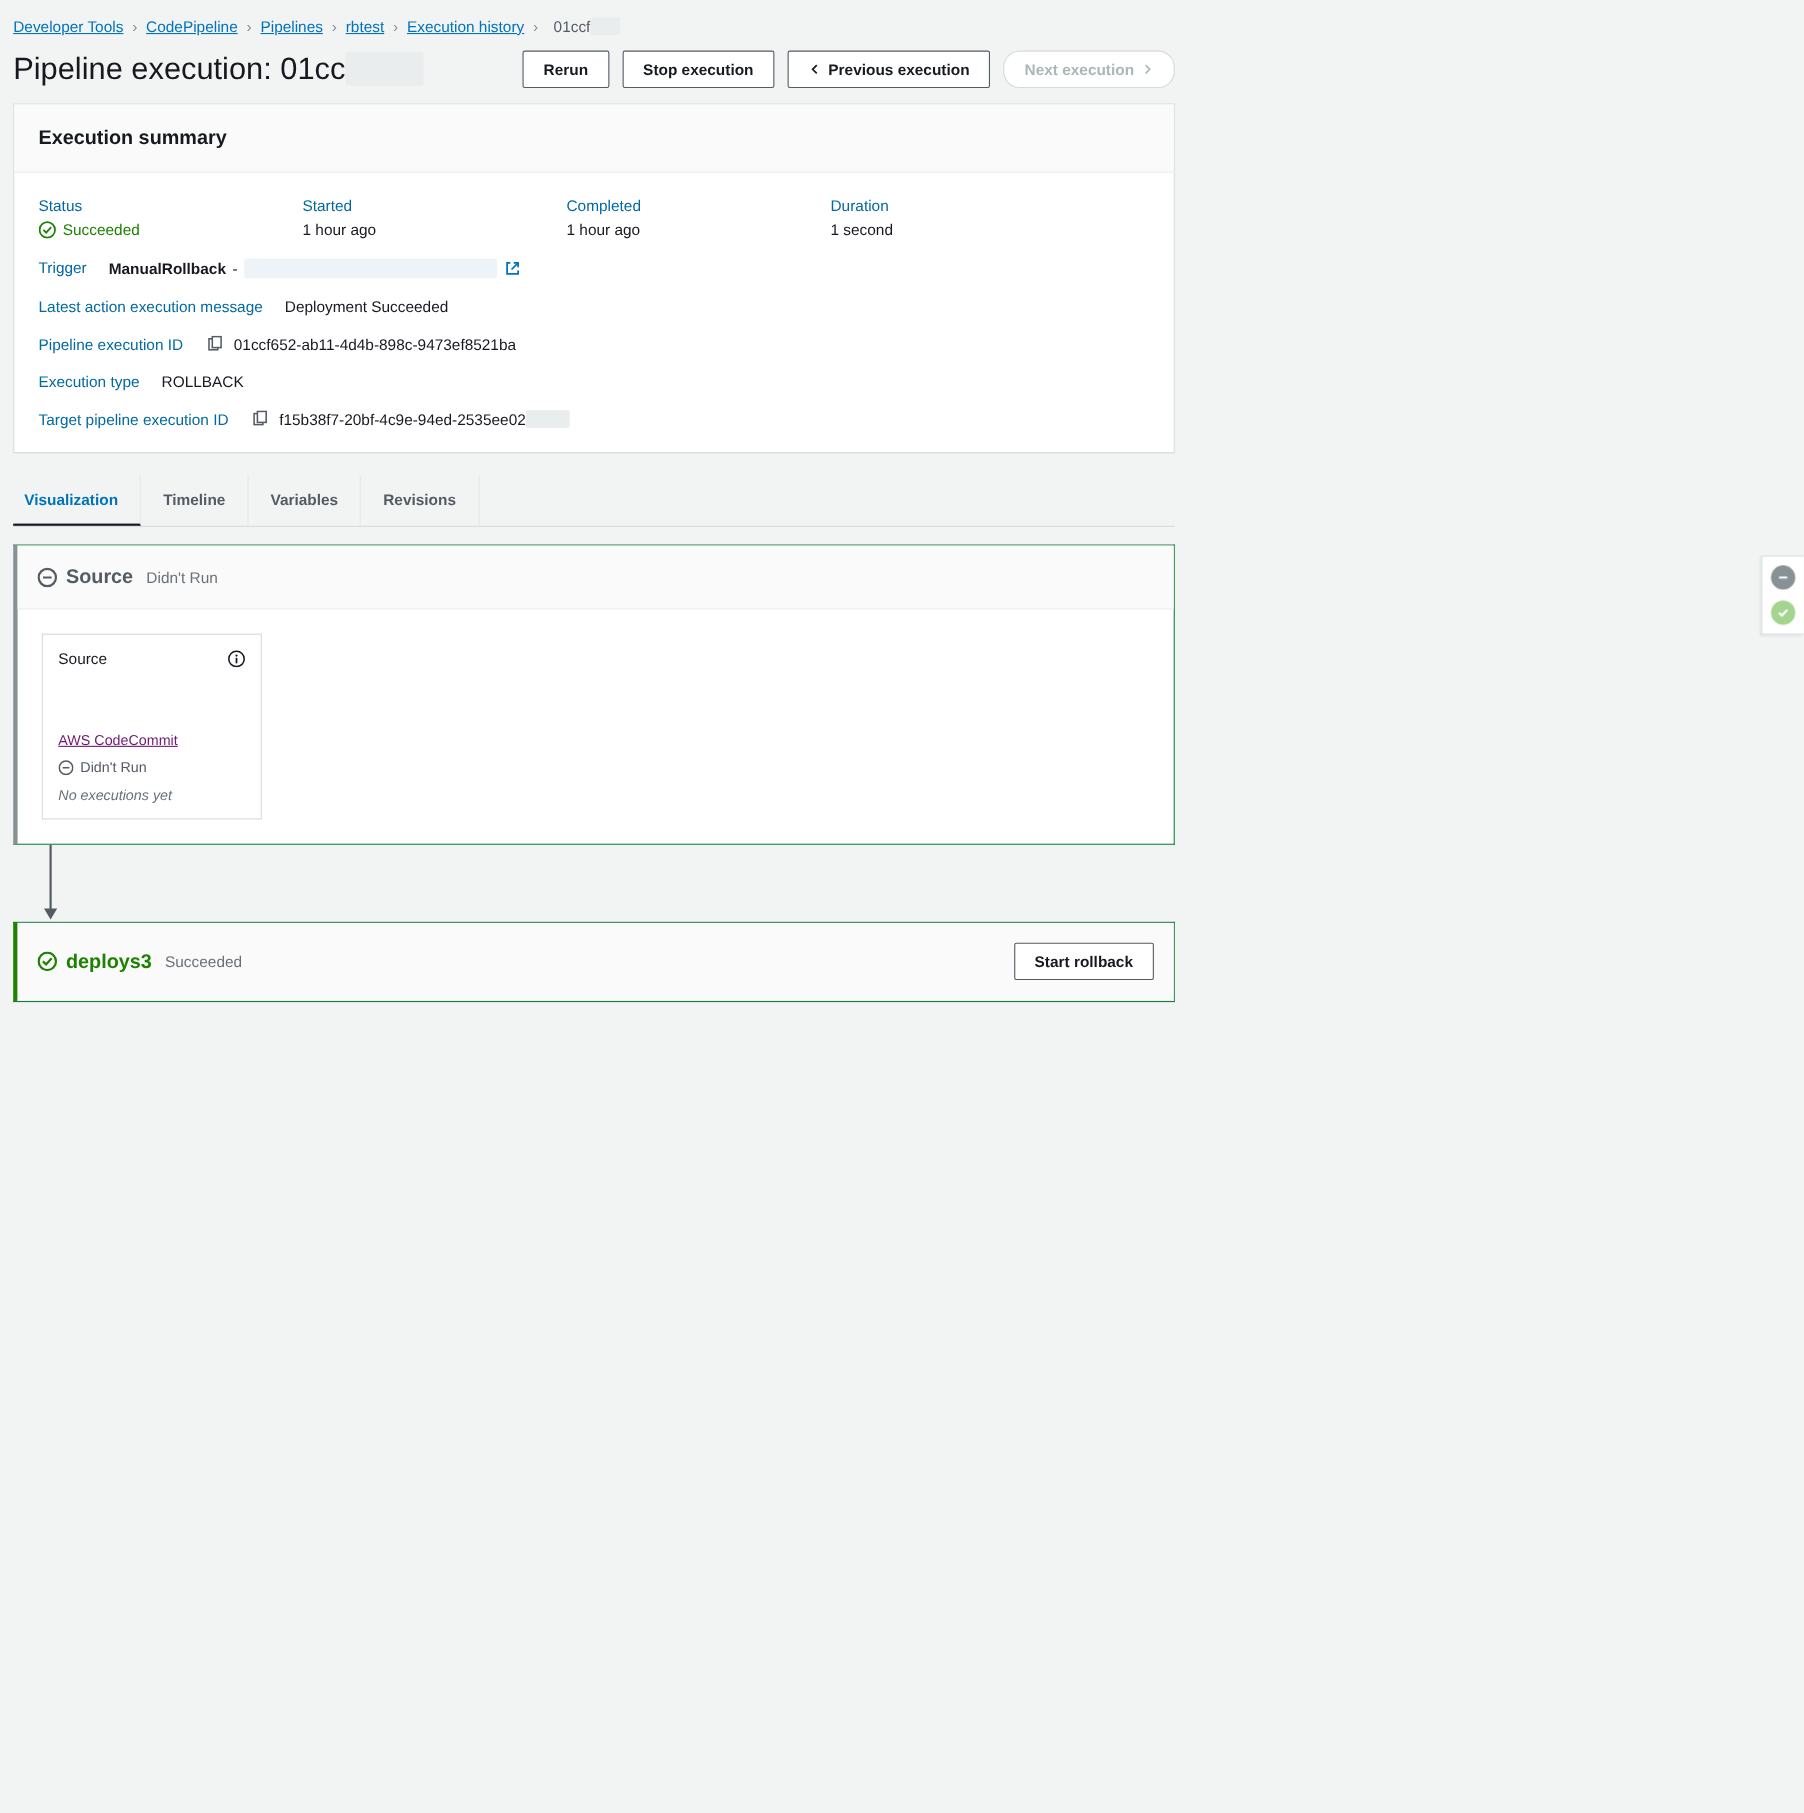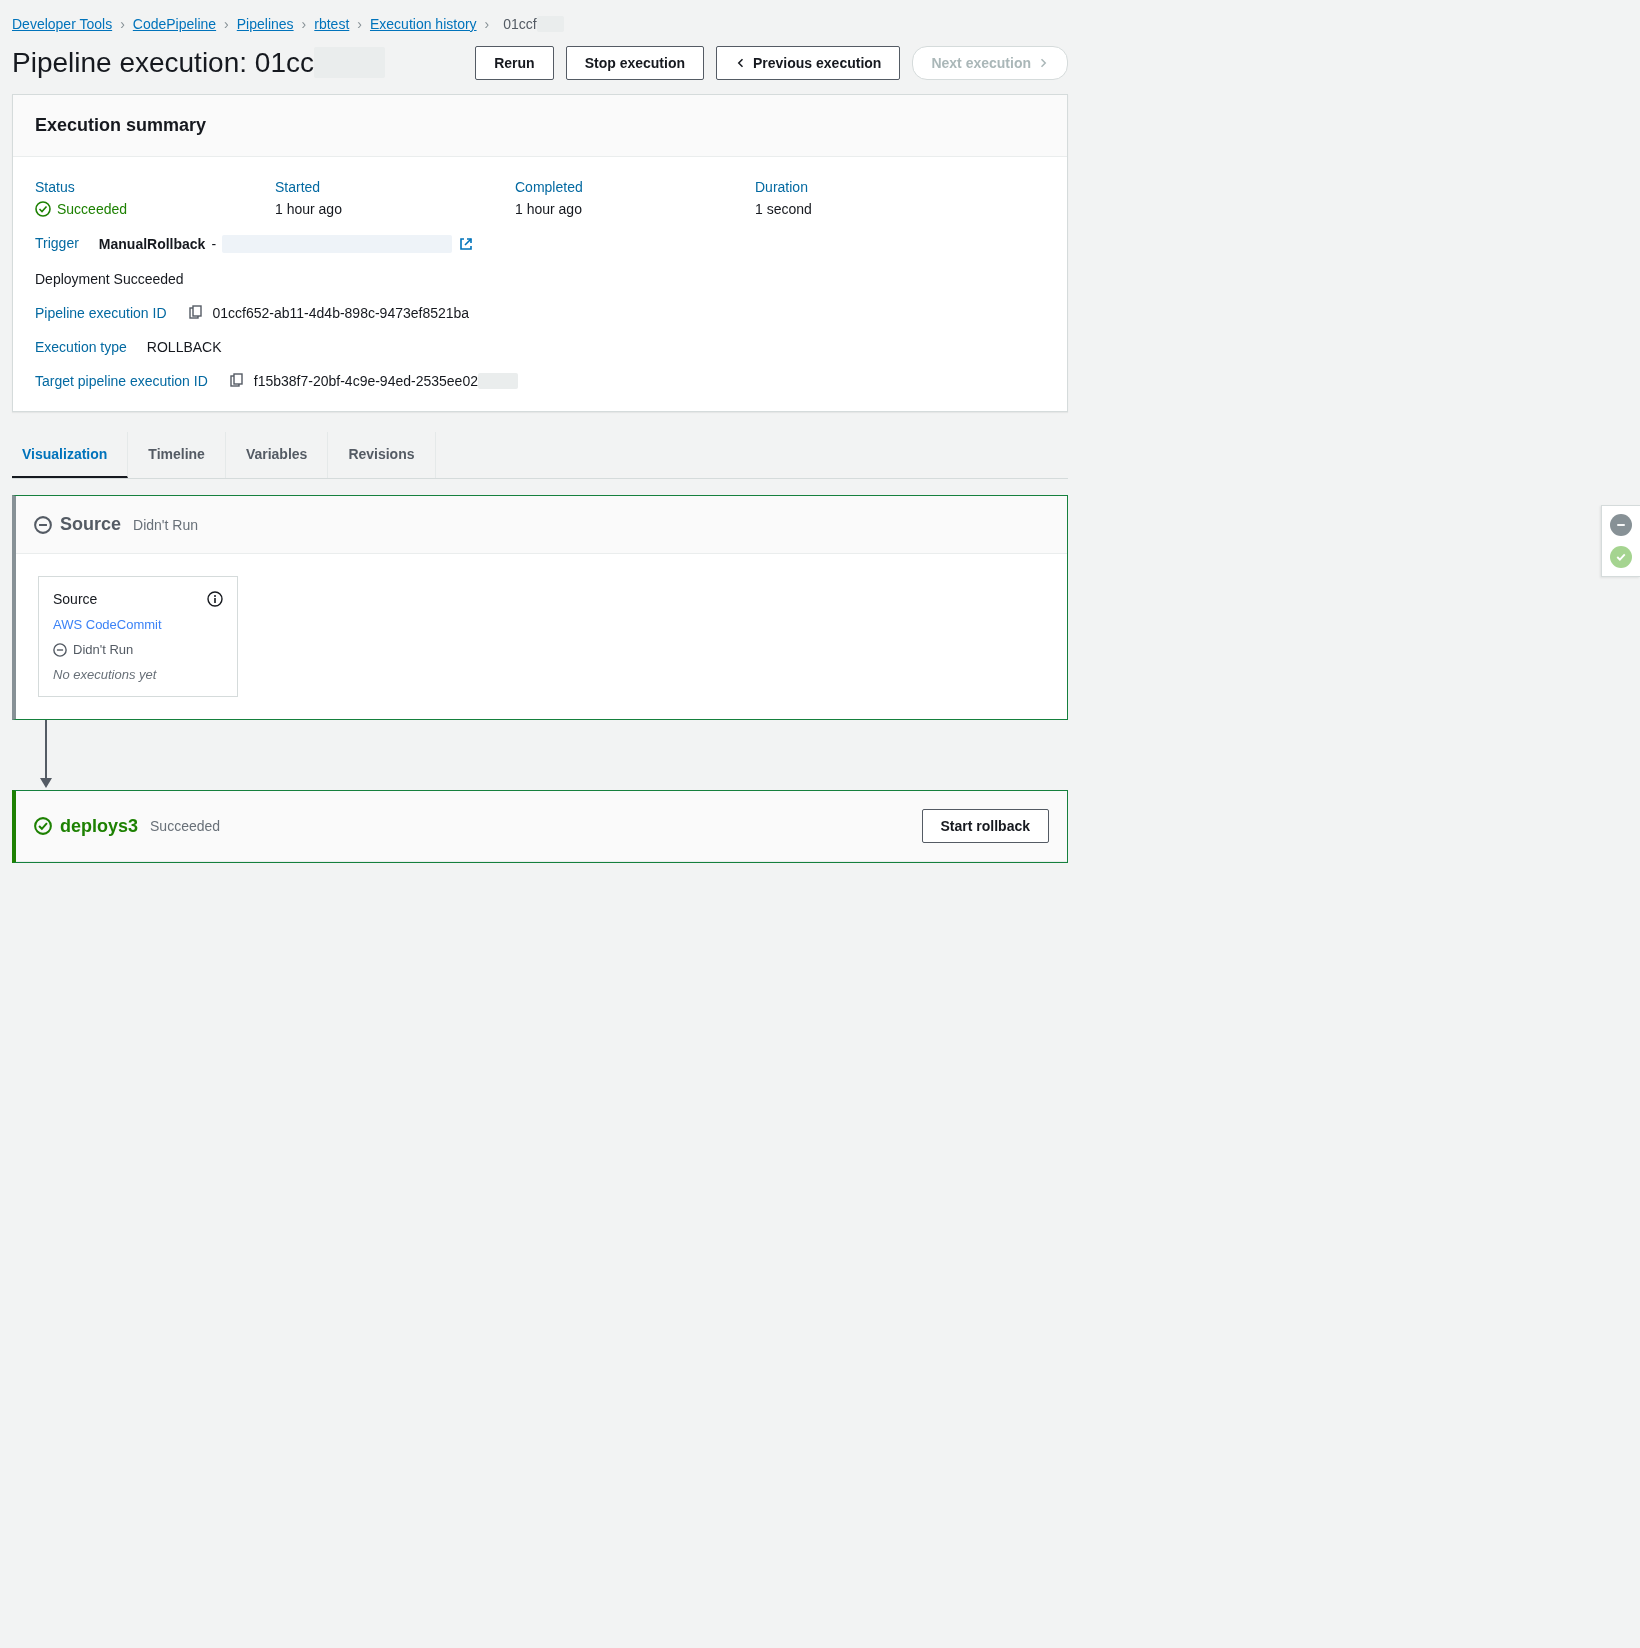--- a/index.html
+++ b/index.html
@@ -48,21 +48,21 @@
   .stage { border:1px solid #15803d; background:#fff; }
   .stage-left { border-left:4px solid #879196; }
   .stage-left-green { border-left:4px solid #1d8102; }
   .stage-header { display:flex; align-items:center; gap:12px; padding:18px; background:#fafafa; border-bottom:1px solid #eaeded; }
   .stage-title { font-size:18px; font-weight:700; color:#545b64; display:inline-flex; align-items:center; gap:8px; }
   .stage-title.green { color:#1d8102; }
   .stage-status { color:#687078; font-size:14px; }
   .stage-body { padding:22px; }
   .action-card { border:1px solid #d5dbdb; width:200px; padding:14px; display:flex; flex-direction:column; gap:10px; }
   .action-card-head { display:flex; justify-content:space-between; align-items:center; font-size:14px; }
-  .provider-link { color:#3b82f6; font-size:13px; cursor:pointer; }
+  .provider-link { color:#701a75; font-size:13px; text-decoration:underline; cursor:pointer;margin-top:48px; }
   .didnt-run { color:#545b64; font-size:13px; display:inline-flex; align-items:center; gap:6px; }
   .no-exec { color:#687078; font-style:italic; font-size:13px; }
   .connector { height:70px; margin-left:24px; display:flex; align-items:center; }
   .connector svg { height:70px; }
   
   .float-badges { position:fixed; right:0; top:505px; background:#fff; border:1px solid #d5dbdb; border-right:none; padding:8px 8px; display:flex; flex-direction:column; gap:10px; box-shadow:-1px 1px 2px rgba(0,0,0,0.08); }
   .badge-circle { width:22px; height:22px; border-radius:50%; display:flex; align-items:center; justify-content:center; color:#fff; font-size:13px; font-weight:700; }
   .badge-grey { background:#879196; }
   .badge-green { background:#a5d490; }
   
@@ -156,20 +156,21 @@
             <svg width="16" height="16" viewBox="0 0 16 16">
                 <path d="M6 3 H3 V13 H13 V10" fill="none" stroke="#0073bb" stroke-width="1.6"></path>
                 <path d="M9 3 H13 V7" fill="none" stroke="#0073bb" stroke-width="1.6"></path>
                 <path d="M13 3 L7 9" fill="none" stroke="#0073bb" stroke-width="1.6"></path>
               </svg>
           </span>
         </div>
       </div>
 
       <div class="block">
+        <span class="label">Latest action execution message</span>
         <span class="value">Deployment Succeeded</span>
       </div>
 
       <div class="block">
         <span class="label">Pipeline execution ID</span>
         <div class="id-row">
           <span class="icon">
             <svg width="16" height="16" viewBox="0 0 16 16">
                 <rect x="3" y="3" width="8" height="10" fill="none" stroke="#545b64" stroke-width="1.4"></rect>
                 <rect x="6" y="1" width="8" height="10" fill="#fff" stroke="#545b64" stroke-width="1.4"></rect>

